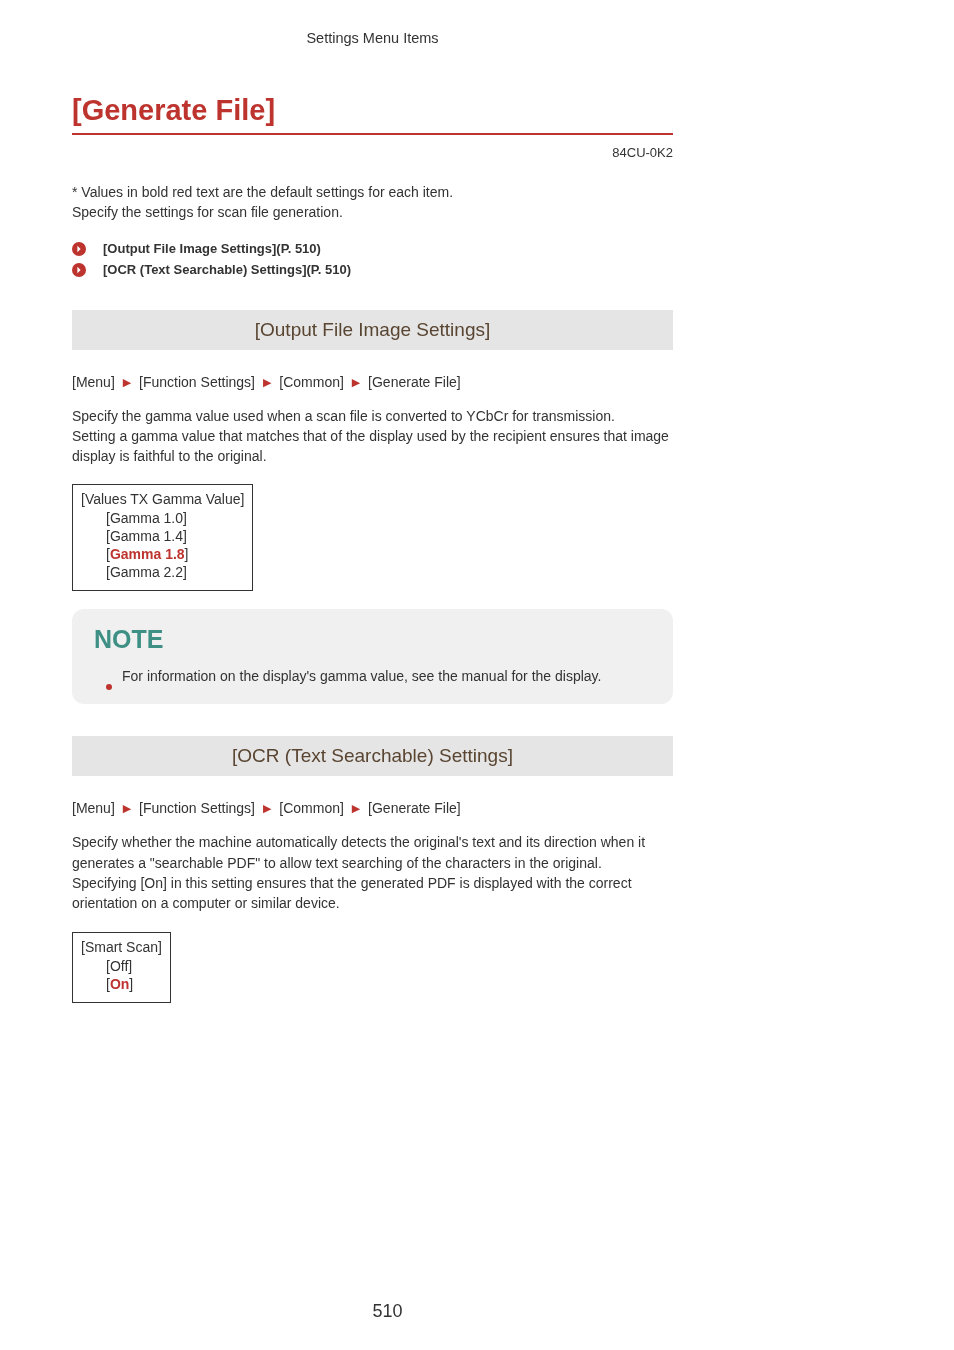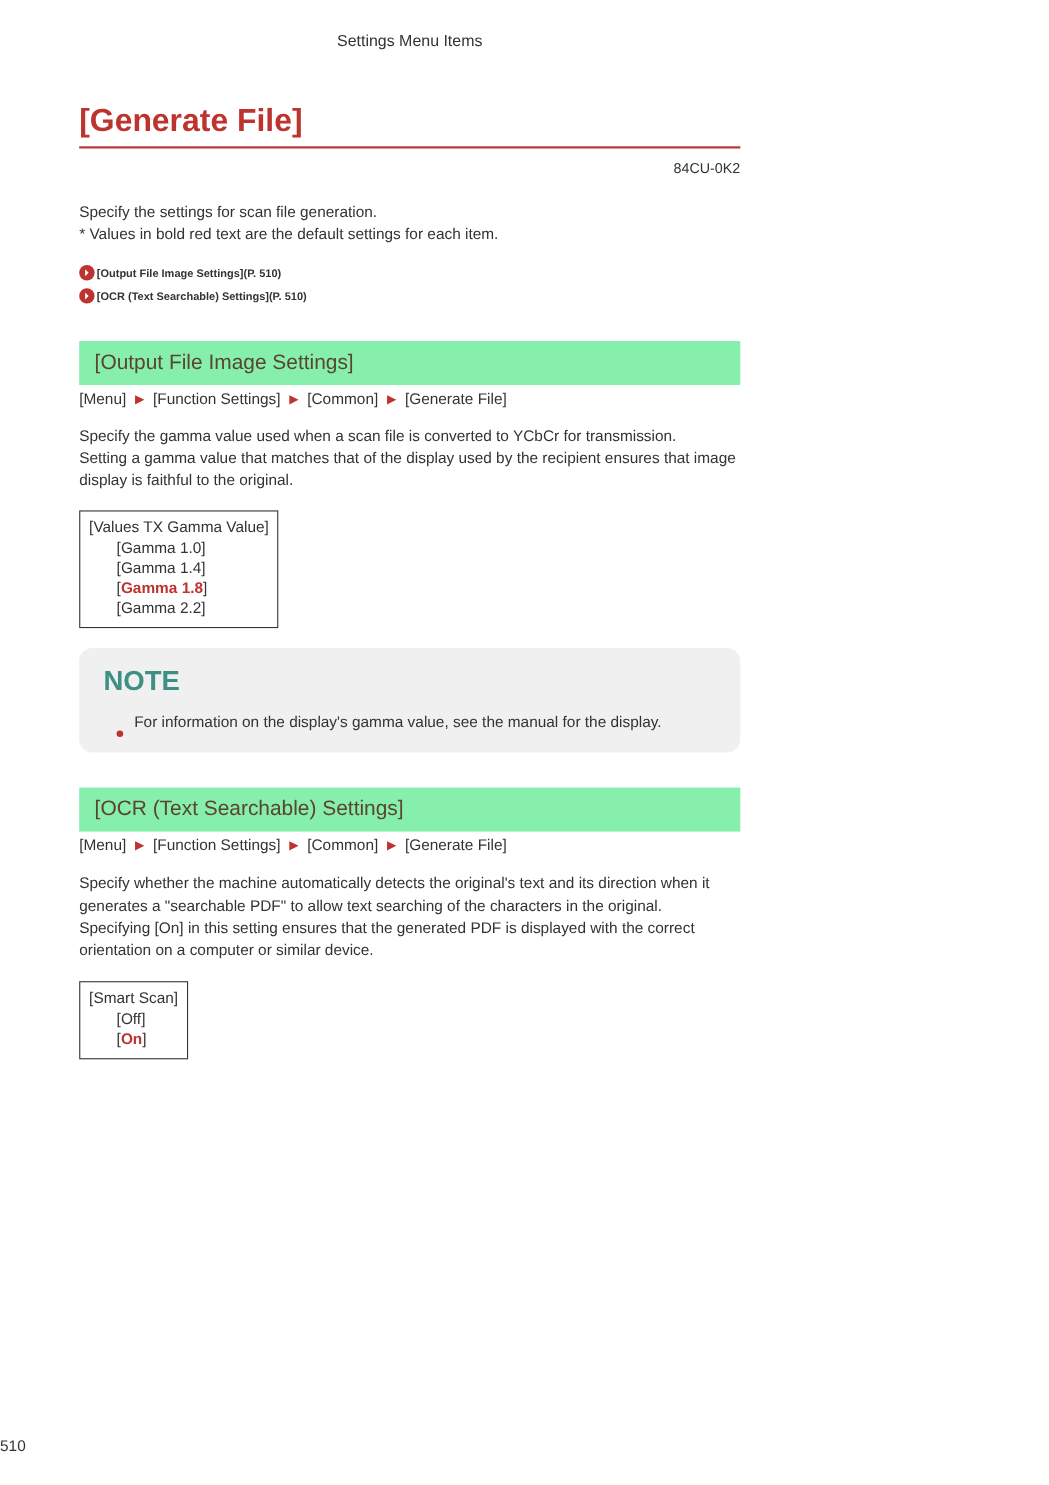--- a/index.html
+++ b/index.html
@@ -4,54 +4,54 @@
 <style>
   * { box-sizing: border-box; margin: 0; padding: 0; }
   html, body { width: 954px; background: #fff; font-family: "Helvetica Neue", Arial, sans-serif; color: #333; }
   .page { width: 775px; min-height: 1350px; padding: 30px 102px 40px 72px; position: relative; }
   .header-title { text-align: center; font-size: 14.5px; margin-bottom: 48px; }
   .page-title { font-size: 29px; font-weight: bold; color: #bd332e; margin-bottom: 6px; }
   .title-rule { border: none; border-top: 2px solid #bd332e; margin-bottom: 10px; }
   .doc-code { text-align: right; font-size: 13px; color: #333; margin-bottom: 22px; }
   .intro { font-size: 14px; line-height: 1.45; margin-bottom: 16px; }
   .toc-links div { margin-bottom: 3px; }
-  .toc-link { font-size: 10px; font-weight: bold; color: #333; display: inline-flex; align-items: flex-end; }
+  .toc-link { font-size: 13px; font-weight: bold; color: #333; display: inline-flex; align-items: flex-end; gap: 15px; }
   .arrow-circle { display: inline-flex; align-items: center; justify-content: center; width: 14px; height: 14px; border-radius: 50%; background: #bd332e; margin-right: 2px; }
   .arrow-circle svg { width: 8px; height: 8px; }
-  .section-head { background: #86efac; color: #594531; font-size: 19px; padding: 9px 14px; margin-top: 32px; margin-bottom: 4px; font-weight: 400; }
+  .section-head { background: #e5e5e5; color: #594531; font-size: 19px; padding: 9px 14px; margin-top: 32px; margin-bottom: 24px; font-weight: 400; text-align: center; }
   .breadcrumb { font-size: 14px; margin-bottom: 16px; }
   .breadcrumb .sep { color: #bd332e; display: inline-block; margin: 0 4px; font-size: 11px; position: relative; top: -1px; }
   .desc { font-size: 14px; line-height: 1.45; margin-bottom: 18px; }
   .option-box { border: 1px solid #333; display: inline-block; padding: 6px 8px 8px 8px; font-size: 14px; }
   .option-box .label { margin-bottom: 3px; }
   .option-box .opts { padding-left: 14px; }
   .option-box .opts div { margin: 2px 11px; }
   .default-opt { color: #bd332e; font-weight: bold; }
   .note-block { background: #f0f0f0; margin-top: 18px; padding: 16px 22px 20px 22px; border-radius: 12px; }
   .note-title { color: #3e8f84; font-size: 25px; font-weight: bold; margin-bottom: 14px; }
   .note-bullet { display: flex; align-items: flex-end; padding-left: 12px; }
   .note-bullet .dot { width: 6px; height: 6px; border-radius: 50%; background: #bd332e; margin-right: 10px; flex-shrink: 0; position: relative; top: 6px; }
   .note-bullet .txt { font-size: 14px; }
-  .page-number { position: absolute; bottom: 28px; left: 0; right: 0; text-align: left; font-size: 14px; color: #333; }
+  .page-number { position: absolute; bottom: 28px; left: 0; right: 0; text-align: center; font-size: 18px; color: #333; }
 </style>
 </head>
 <body>
 
 <div class="page">
 
   <div class="header-title">Settings Menu Items</div>
 
   <h1 class="page-title">[Generate File]</h1>
   <hr class="title-rule">
 
   <div class="doc-code">84CU-0K2</div>
 
   <div class="intro">
+    <div>* Values in bold red text are the default settings for each item.</div>
     <div>Specify the settings for scan file generation.</div>
-    <div>* Values in bold red text are the default settings for each item.</div>
   </div>
 
   <div class="toc-links">
     <div>
       <a class="toc-link">
         <span class="arrow-circle">
           <svg viewBox="0 0 10 10">
               <path d="M3 1 L7 5 L3 9 Z" fill="#fff"></path>
             </svg>
         </span>

